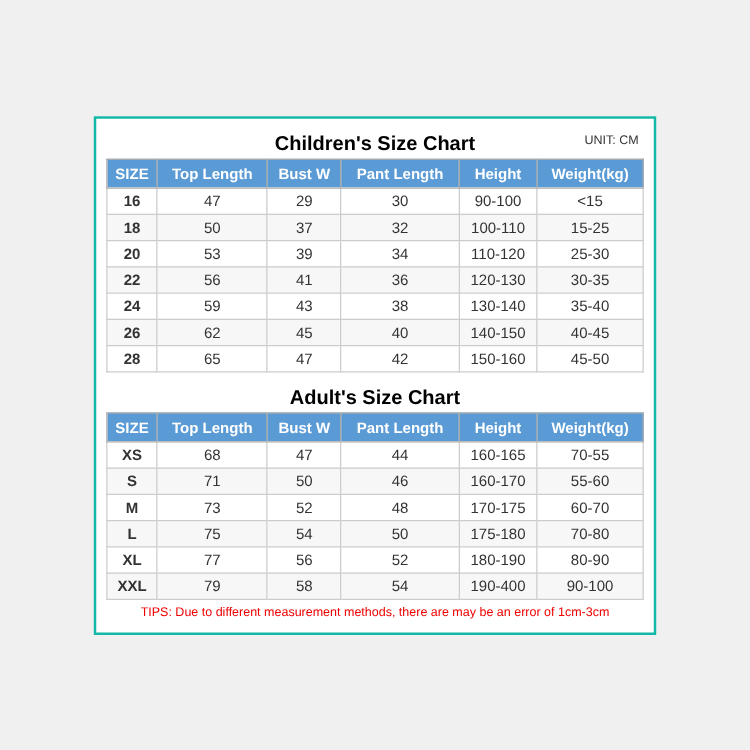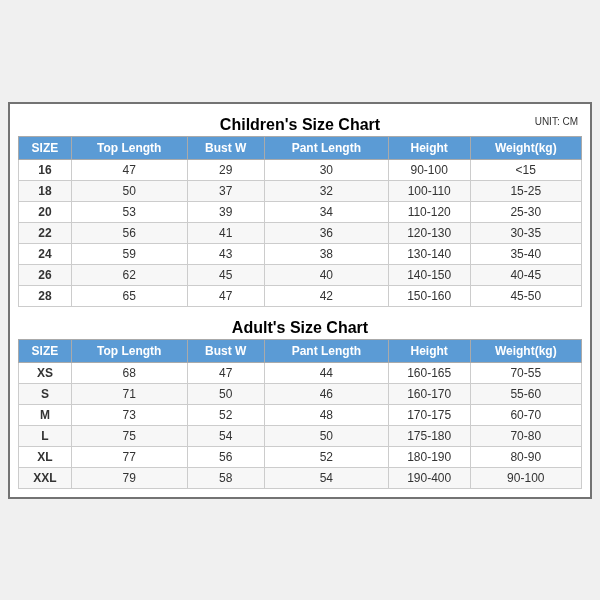--- a/index.html
+++ b/index.html
@@ -7,22 +7,22 @@
       background: #f0f0f0;
       display: flex;
       justify-content: center;
       align-items: center;
       width: 600px;
       height: 600px;
       font-family: Arial, sans-serif;
     }
     .chart-container {
       background: #fff;
-      border: 2px solid #737373;
-      width: 584px;
+      border: 2px solid #14b8a6;
+      width: 450px;
       padding: 8px;
     }
     .section-title {
       text-align: center;
       font-size: 16px;
       font-weight: bold;
       padding: 4px 0 2px 0;
       position: relative;
     }
     .unit-label {
@@ -214,13 +214,14 @@
           <td>XXL</td>
           <td>79</td>
           <td>58</td>
           <td>54</td>
           <td>190-400</td>
           <td>90-100</td>
         </tr>
       </tbody>
   </table>
 
+  <div class="tips">TIPS: Due to different measurement methods, there are may be an error of 1cm-3cm</div>
 </div>
 
 </body></html>

